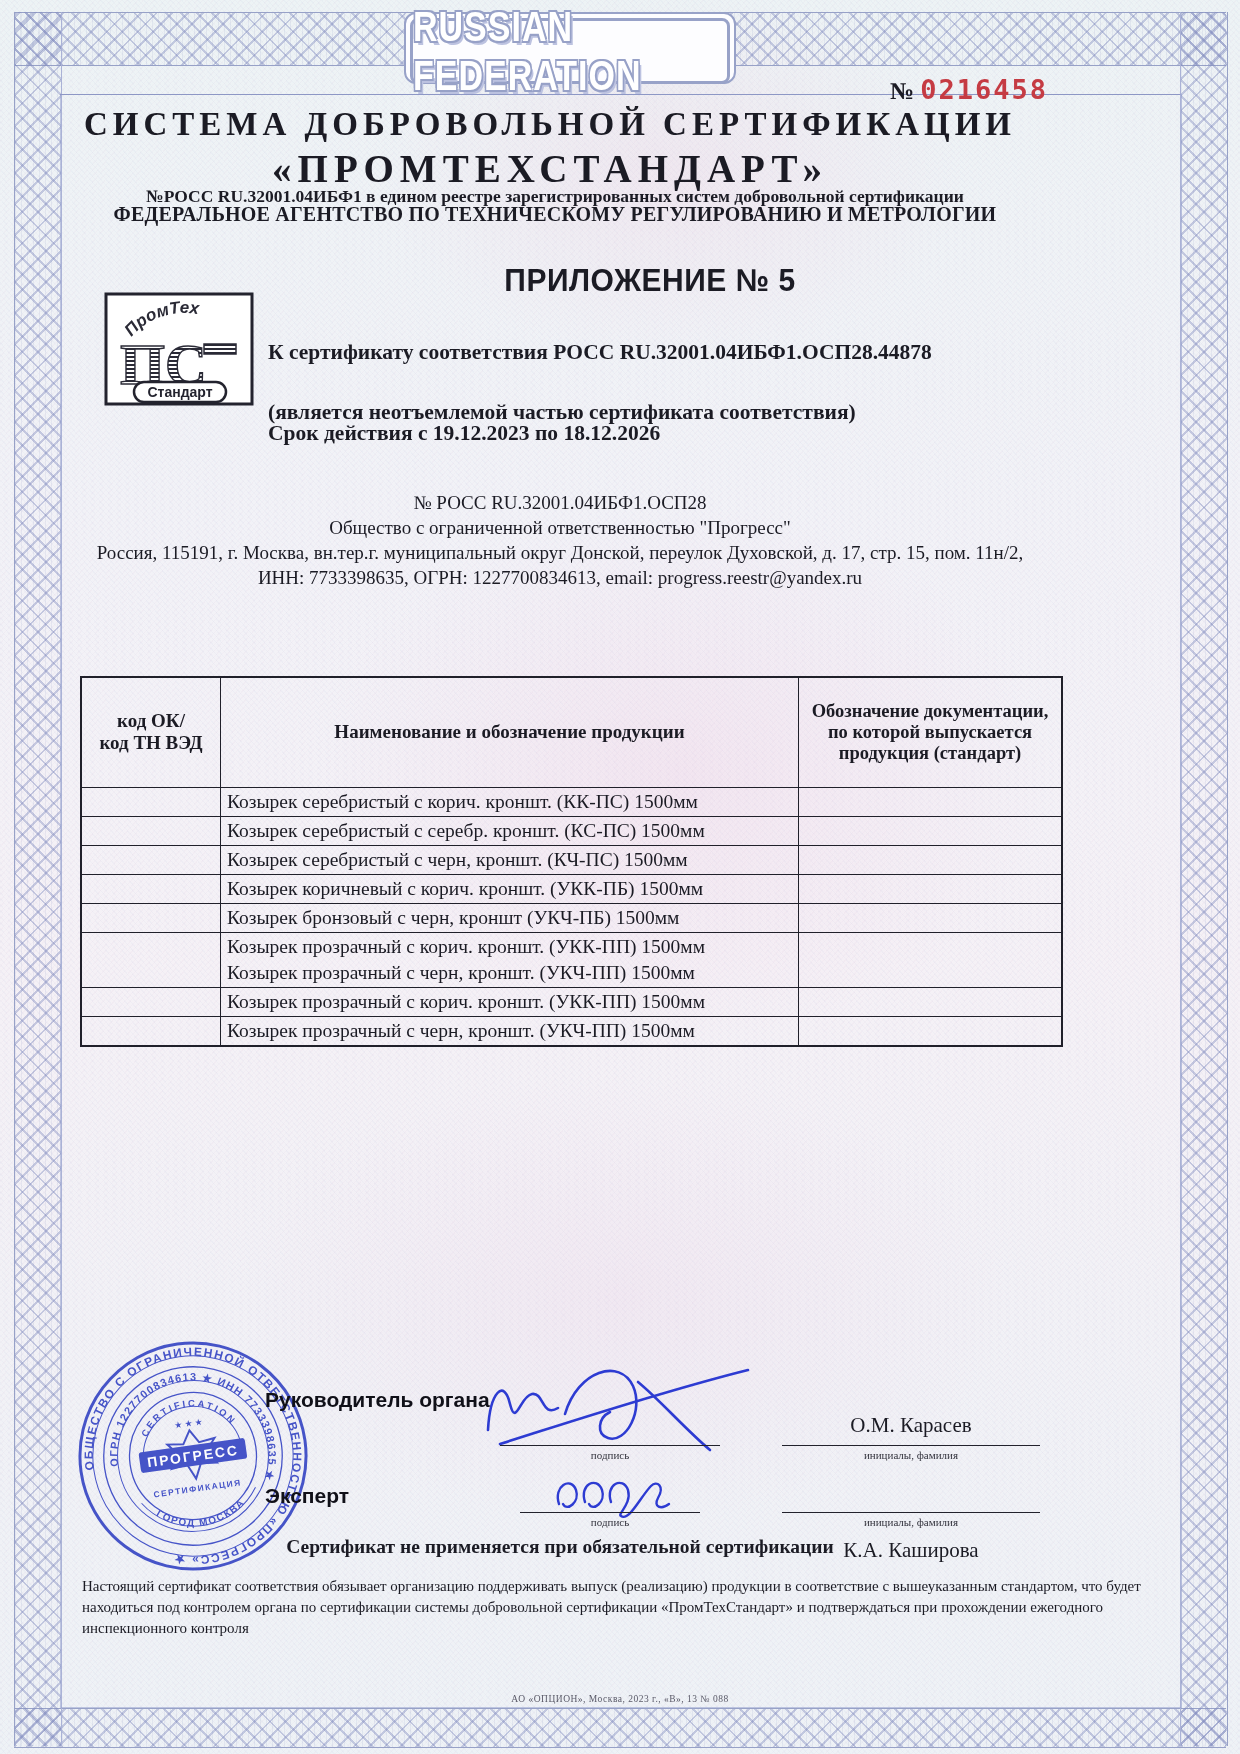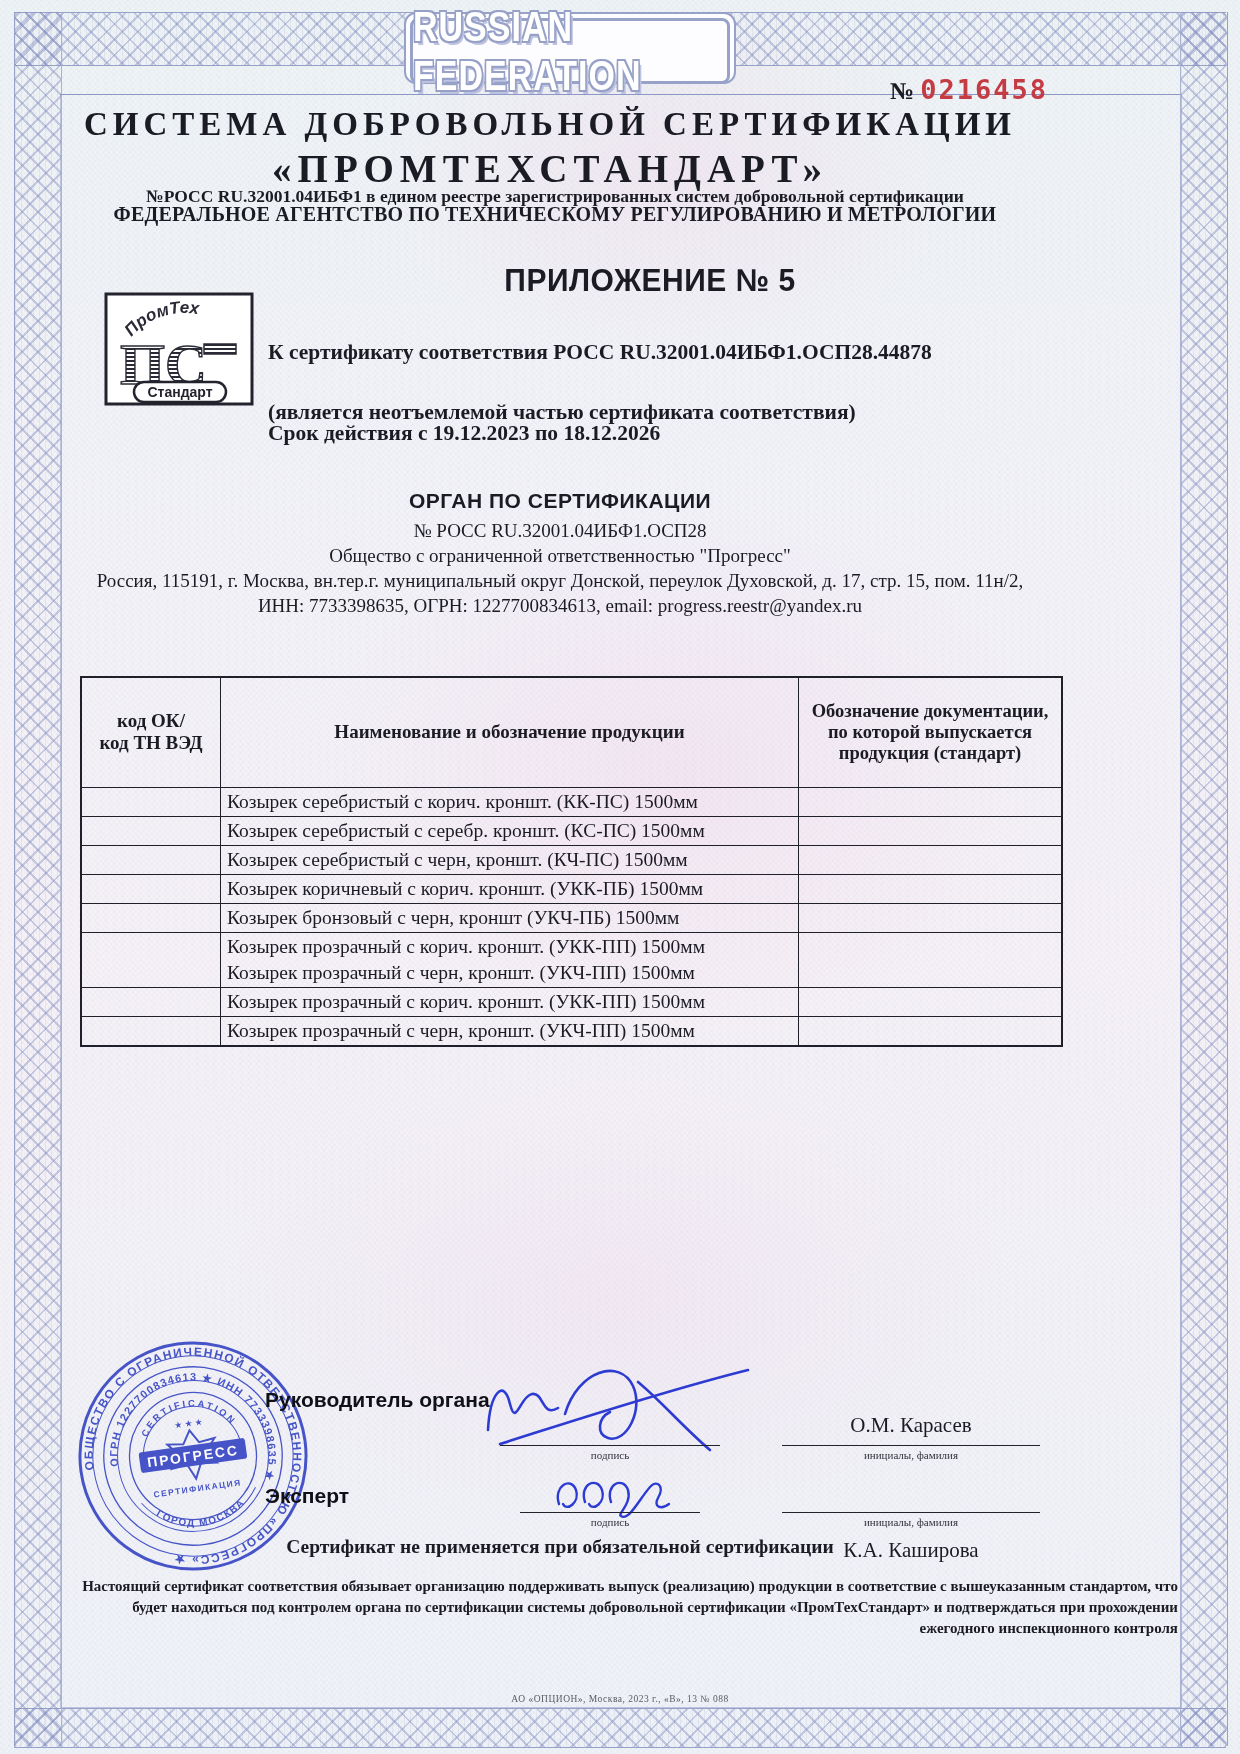--- a/index.html
+++ b/index.html
@@ -66,21 +66,21 @@
   td.c2 div{line-height:26px;}
   
   .sig-label{font-family:"Liberation Sans",sans-serif;font-weight:800;font-size:21px;color:#101018;white-space:nowrap;}
   .sig-line{height:0;border-top:1.5px solid #22222c;}
   .sig-caption{font-size:11px;color:#33333d;text-align:center;}
   .sig-name{font-size:21px;text-align:center;white-space:nowrap;}
   .stamp{left:74px;top:1337px;width:238px;height:238px;opacity:.88;}
   .signature-svg{pointer-events:none;}
   
   .not-applicable{left:10px;top:1536px;width:1100px;text-align:center;font-weight:700;font-size:19.5px;}
-  .footer-note{left:62px;top:1576px;width:1116px;text-align:right;font-weight:700;font-size:15px;line-height:21px;}
+  .footer-note{left:62px;top:1576px;width:1116px;text-align:left;font-weight:400;font-size:15px;line-height:21px;padding-left:20px;}
   .print-info{left:0;top:1694px;width:1240px;text-align:center;font-size:9.5px;color:#5a5a68;letter-spacing:.5px;}
 </style>
 </head>
 <body>
 
 <div class="page">
 
   <div class="abs lattice strip-top"></div>
   <div class="abs lattice strip-bottom"></div>
   <div class="abs lattice strip-left"></div>
@@ -122,21 +122,20 @@
     <text x="16" y="92" font-family="Liberation Serif, serif" font-weight="900" font-size="58" fill="url(#hatch)" stroke="#2a2a36" stroke-width="1.4">ПС</text>
     <rect x="30" y="90" width="92" height="20" rx="10" fill="#ffffff" stroke="#23232e" stroke-width="2.5"></rect>
     <text x="76" y="105" text-anchor="middle" font-family="Liberation Sans, sans-serif" font-weight="700" font-size="14" fill="#23232e">Стандарт</text>
   </svg>
 
   <div class="abs to-cert">К сертификату соответствия РОСС RU.32001.04ИБФ1.ОСП28.44878</div>
   <div class="abs integral">(является неотъемлемой частью сертификата соответствия)</div>
   <div class="abs validity">Срок действия с 19.12.2023 по 18.12.2026</div>
 
   <div class="abs org-block">
-    <div class="org-heading">ОРГАН ПО СЕРТИФИКАЦИИ</div>
     <div class="org-line">№ РОСС RU.32001.04ИБФ1.ОСП28</div>
     <div class="org-line">Общество с ограниченной ответственностью "Прогресс"</div>
     <div class="org-line">Россия, 115191, г. Москва, вн.тер.г. муниципальный округ Донской, переулок Духовской, д. 17, стр. 15, пом. 11н/2,</div>
     <div class="org-line">ИНН: 7733398635, ОГРН: 1227700834613, email: progress.reestr@yandex.ru</div>
   </div>
 
 
   <table class="products">
     <thead>
       <tr>

